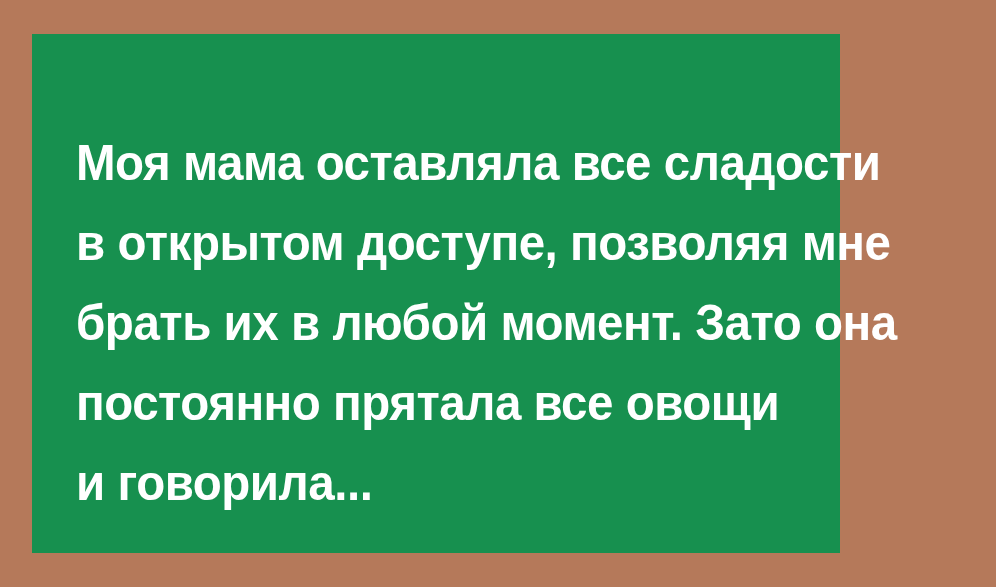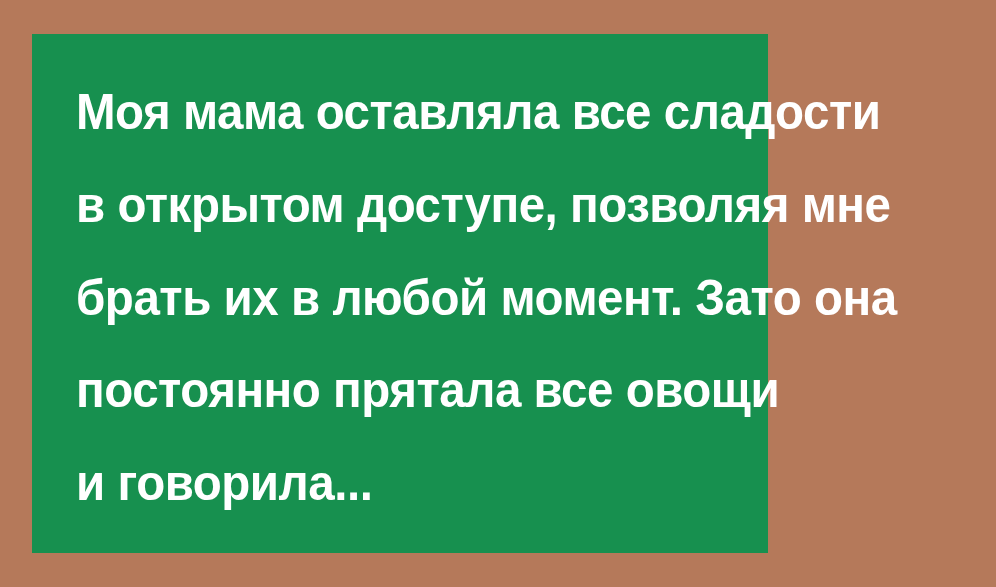--- a/index.html
+++ b/index.html
@@ -15,26 +15,26 @@
   .card {
     position: relative;
     width: 996px;
     height: 587px;
     box-sizing: border-box;
   }
   .green-panel {
     position: absolute;
     left: 32px;
     top: 34px;
-    width: 736px;
+    width: 808px;
     height: 519px;
     box-sizing: border-box;
     display: flex;
     flex-direction: column;
-    justify-content: space-between;
+    justify-content: flex-end;
     padding: 38px 44px 30px 44px;
   }
   .quote-line {
     color: #ffffff;
     font-family: "Liberation Sans", sans-serif;
     font-weight: bold;
     font-size: 50px;
     line-height: 80px;
     letter-spacing: -0.5px;
     white-space: nowrap;

